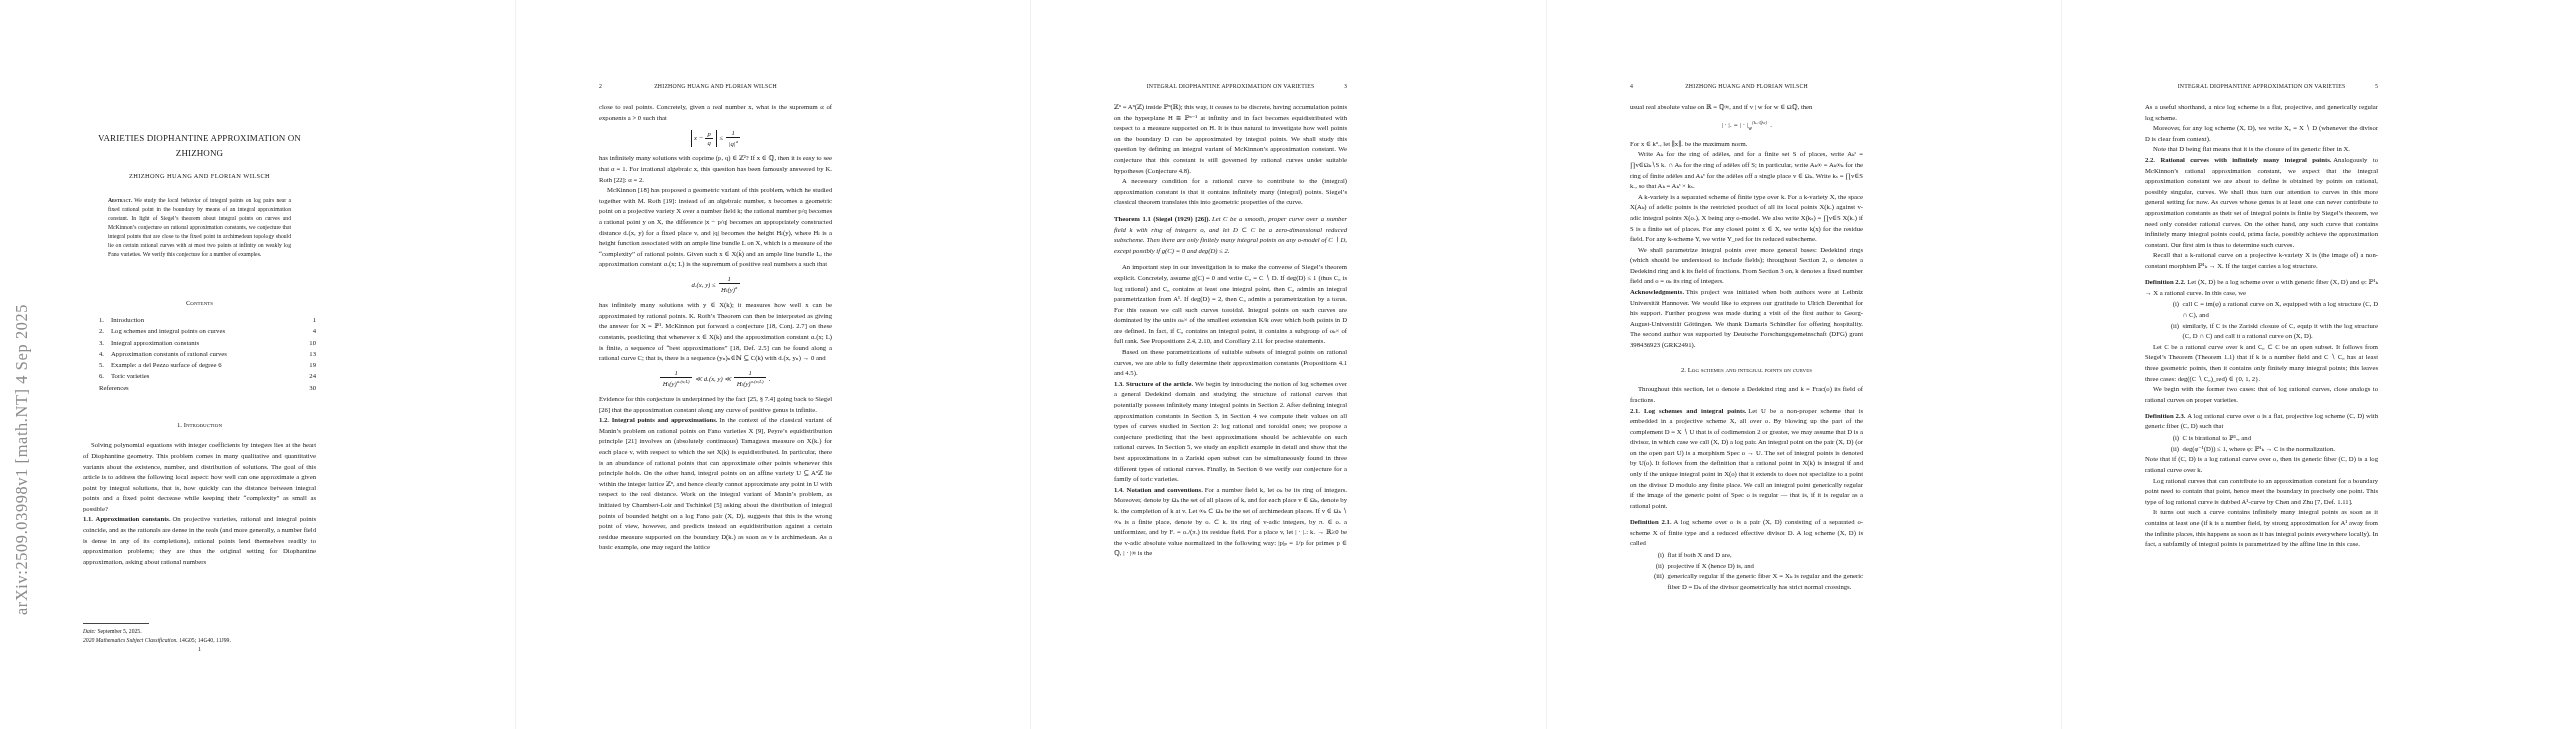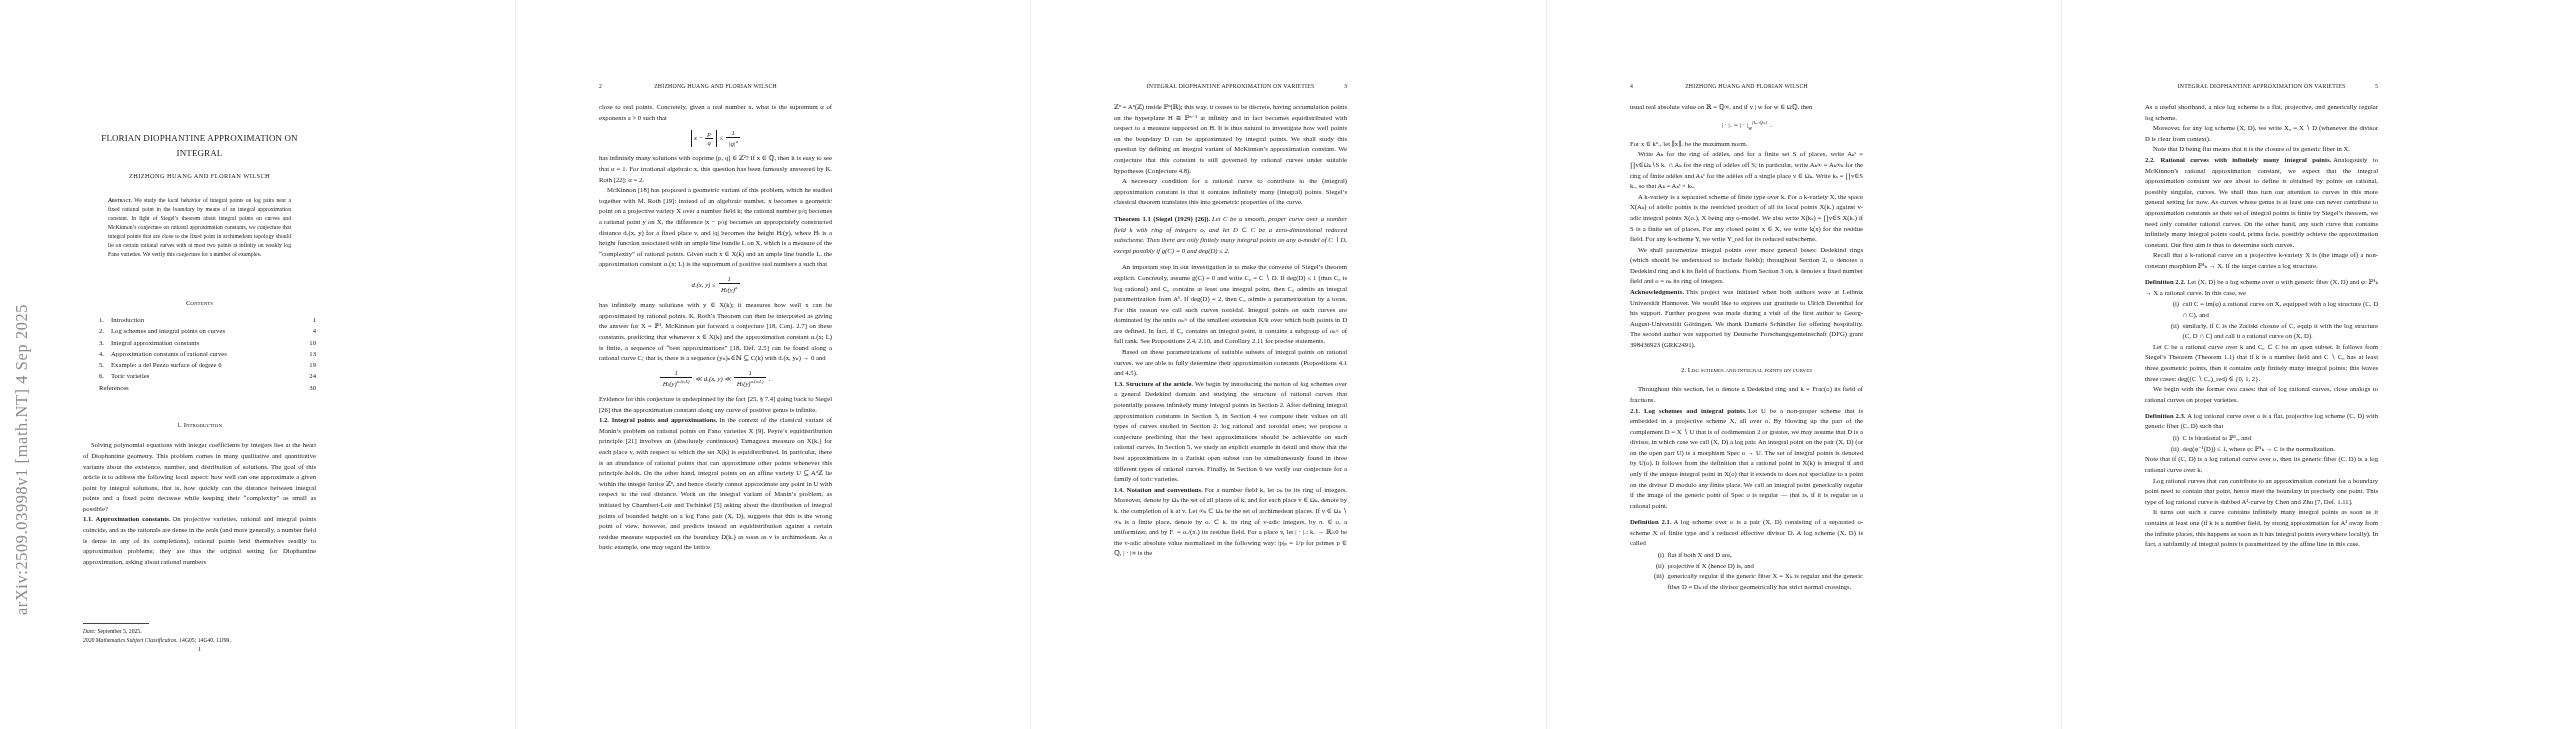--- a/index.html
+++ b/index.html
@@ -68,22 +68,22 @@
 </style>
 </head>
 <body>
 
 <div class="canvas">
 
   <div class="page pg1">
     <div class="stamp">arXiv:2509.03998v1  [math.NT]  4 Sep 2025</div>
     <div class="content p1col">
       <div class="title">
-        <div>FLORIAN DIOPHANTINE APPROXIMATION ON</div>
-        <div>INTEGRAL</div>
+        <div>VARIETIES DIOPHANTINE APPROXIMATION ON</div>
+        <div>ZHIZHONG</div>
       </div>
       <div class="authors">ZHIZHONG HUANG AND FLORIAN WILSCH</div>
       <div class="abstract">
         <span class="sc blabel">Abstract.</span><span>We study the local behavior of integral points on log pairs near a fixed rational point in the boundary by means of an integral approximation constant. In light of Siegel’s theorem about integral points on curves and McKinnon’s conjecture on rational approximation constants, we conjecture that integral points that are close to the fixed point in archimedean topology should lie on certain rational curves with at most two points at infinity on weakly log Fano varieties. We verify this conjecture for a number of examples.</span>
       </div>
       <div class="contents-h">Contents</div>
       <div class="toc">
         <div class="toc-row">
           <span class="toc-n">1.</span>
           <span class="toc-t">Introduction</span>

